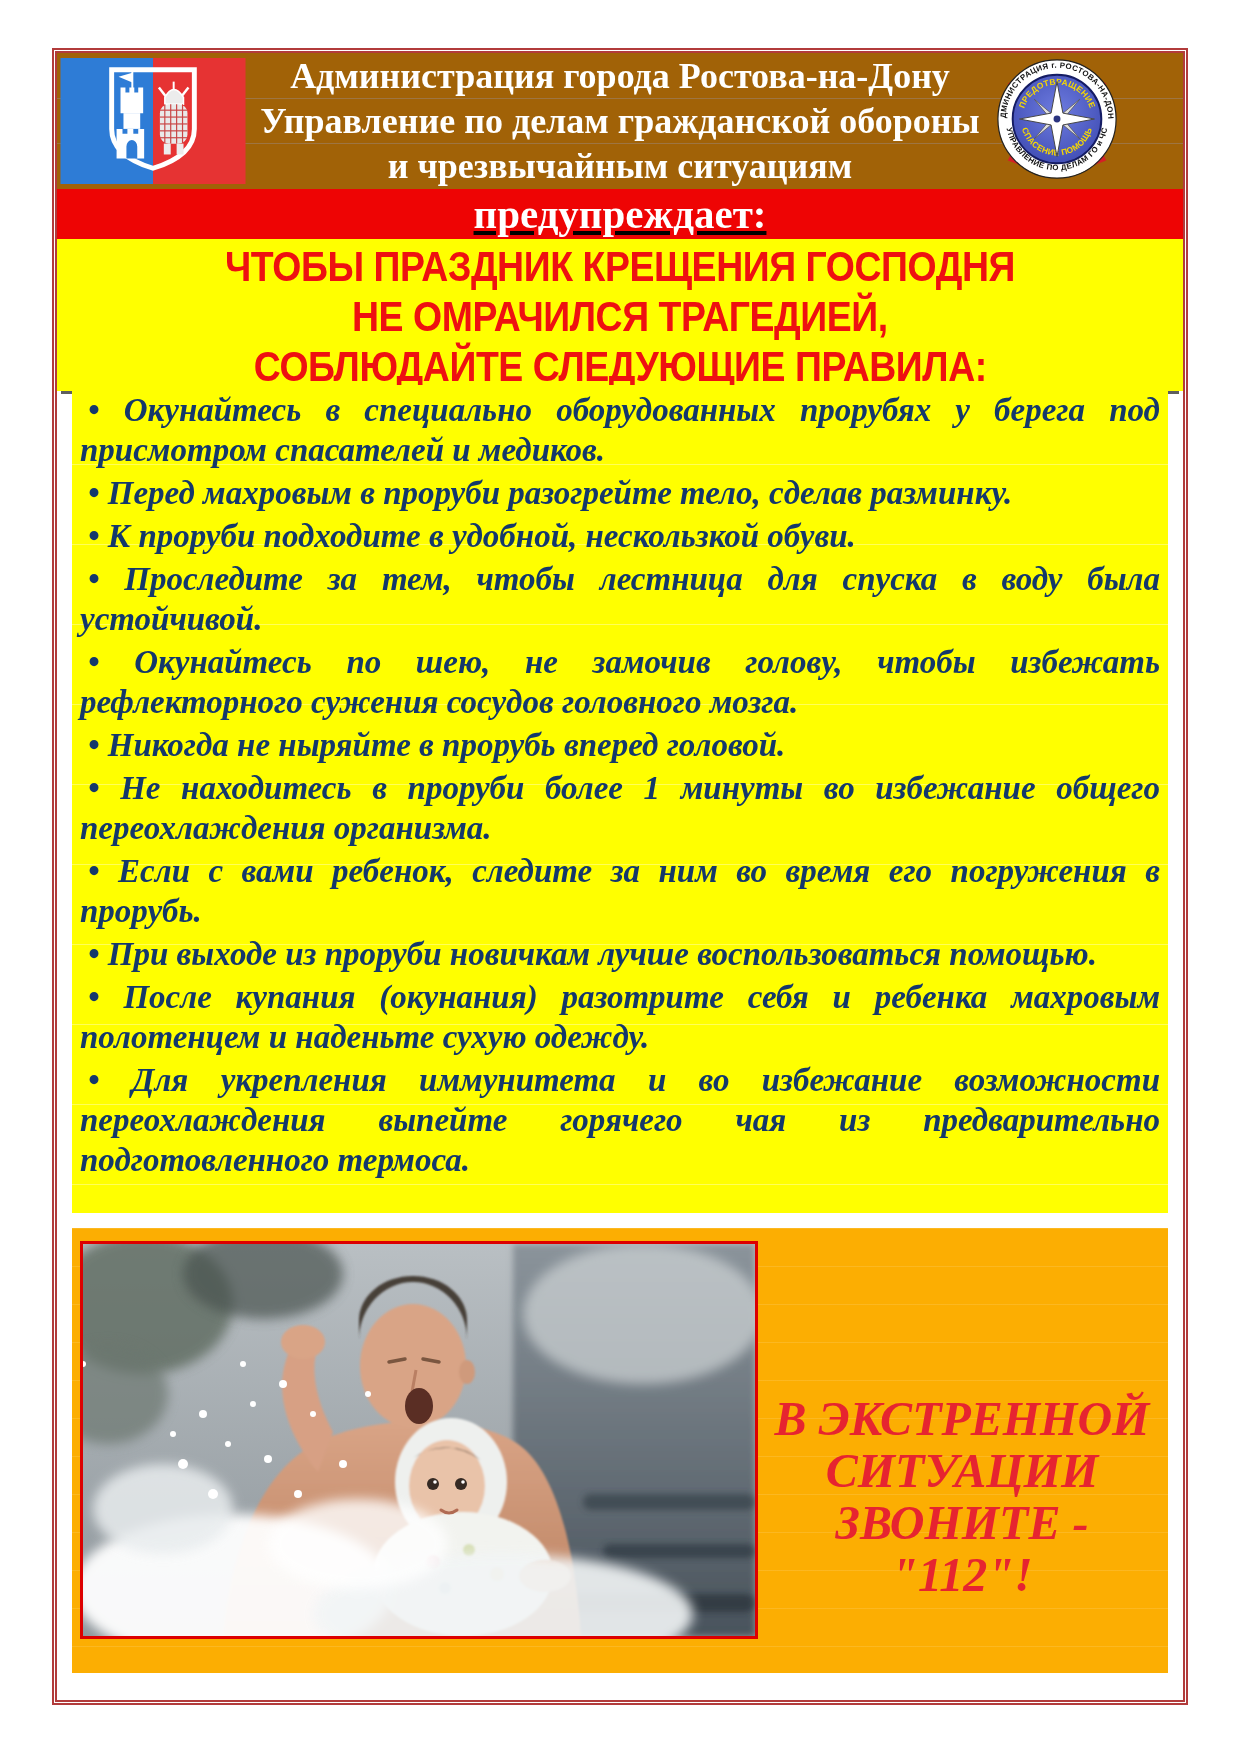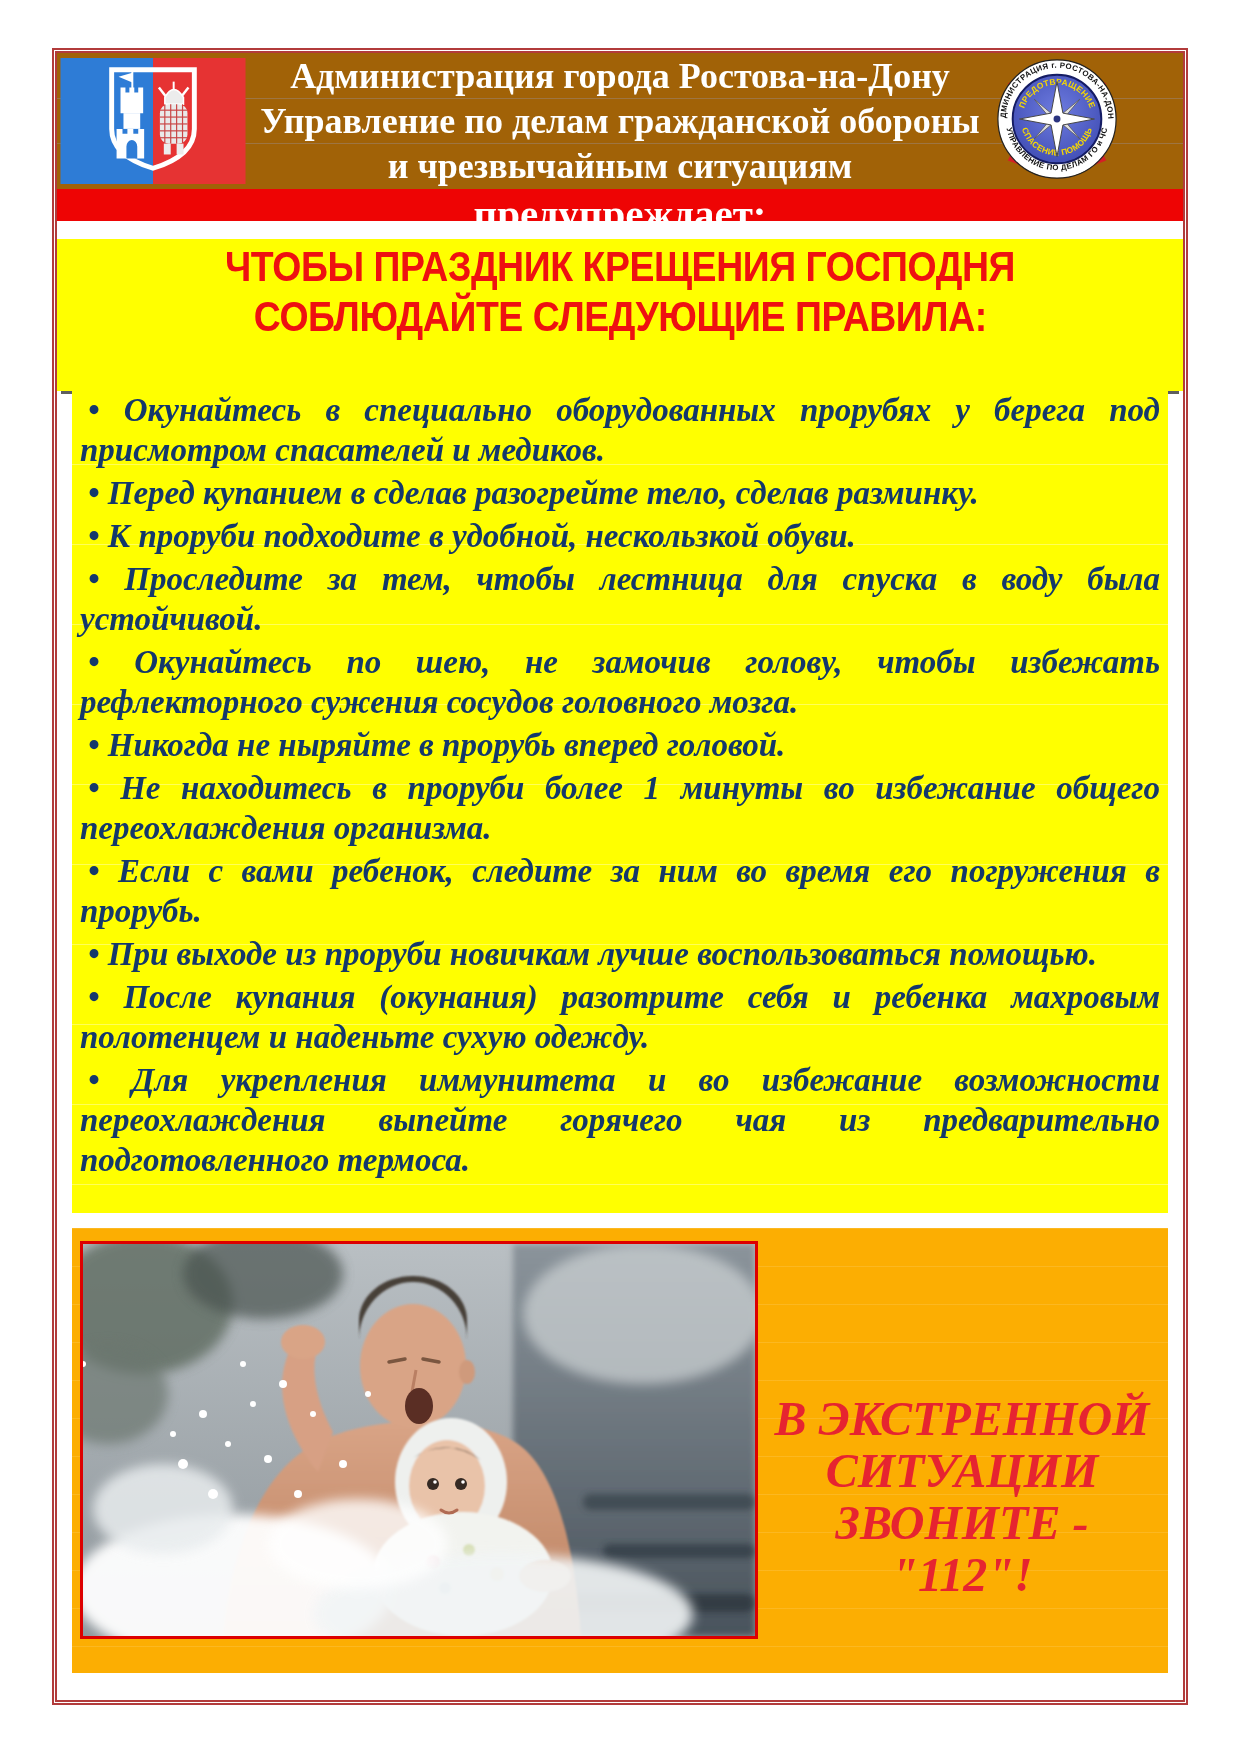--- a/index.html
+++ b/index.html
@@ -24,22 +24,22 @@
   .header-row{
     text-align:center;color:#ffffff;font-weight:bold;
     font-size:36px;line-height:44px;
     border-bottom:1px solid rgba(150,170,220,.28);
   }
   .header-row:last-child{border-bottom:none;}
   .coat{position:absolute;left:2px;top:5px;width:188px;height:126px;}
   .emblem{position:absolute;left:935px;top:3px;width:130px;height:130px;}
   
   .red-band{
-    position:absolute;left:0;right:0;top:136px;height:32px;background:#ee0404;
-    display:flex;align-items:flex-start;justify-content:center;
+    position:absolute;left:0;right:0;top:136px;height:50px;background:#ee0404;
+    display:flex;align-items:flex-start;justify-content:center;text-decoration:underline;
   }
   .red-band span{color:#ffffff;font-weight:bold;font-size:41px;line-height:50px;}
   
   .headline{
     position:absolute;left:0;right:0;top:186px;height:152px;background:#ffff00;
     text-align:center;padding-top:2px;box-sizing:border-box;
   }
   .headline .hl{height:50px;line-height:50px;}
   .headline .cond{
     display:inline-block;transform:scaleX(.87);transform-origin:center;
@@ -168,28 +168,29 @@
       </g>
     </svg>
   </div>
 
   <div class="red-band">
     <span>предупреждает:</span>
   </div>
 
   <div class="headline">
     <div class="hl"><span class="cond">ЧТОБЫ ПРАЗДНИК КРЕЩЕНИЯ ГОСПОДНЯ</span></div>
+    <div class="hl"><span class="cond">НЕ ОМРАЧИЛСЯ ТРАГЕДИЕЙ,</span></div>
     <div class="hl"><span class="cond">СОБЛЮДАЙТЕ СЛЕДУЮЩИЕ ПРАВИЛА:</span></div>
   </div>
 
   <div class="sep"></div>
 
   <div class="rules">
     <p class="rule">• Окунайтесь в специально оборудованных прорубях у берега под присмотром спасателей и медиков.</p>
-    <p class="rule">• Перед купанием в сделав разогрейте тело, сделав разминку.</p>
+    <p class="rule">• Перед махровым в проруби разогрейте тело, сделав разминку.</p>
     <p class="rule">• К проруби подходите в удобной, нескользкой обуви.</p>
     <p class="rule">• Проследите за тем, чтобы лестница для спуска в воду была устойчивой.</p>
     <p class="rule">• Окунайтесь по шею, не замочив голову, чтобы избежать рефлекторного сужения сосудов головного мозга.</p>
     <p class="rule">• Никогда не ныряйте в прорубь вперед головой.</p>
     <p class="rule">• Не находитесь в проруби более 1 минуты во избежание общего переохлаждения организма.</p>
     <p class="rule">• Если с вами ребенок, следите за ним во время его погружения в прорубь.</p>
     <p class="rule">• При выходе из проруби новичкам лучше воспользоваться помощью.</p>
     <p class="rule">• После купания (окунания) разотрите себя и ребенка махровым полотенцем и наденьте сухую одежду.</p>
     <p class="rule">• Для укрепления иммунитета и во избежание возможности переохлаждения выпейте горячего чая из предварительно подготовленного термоса.</p>
   </div>

